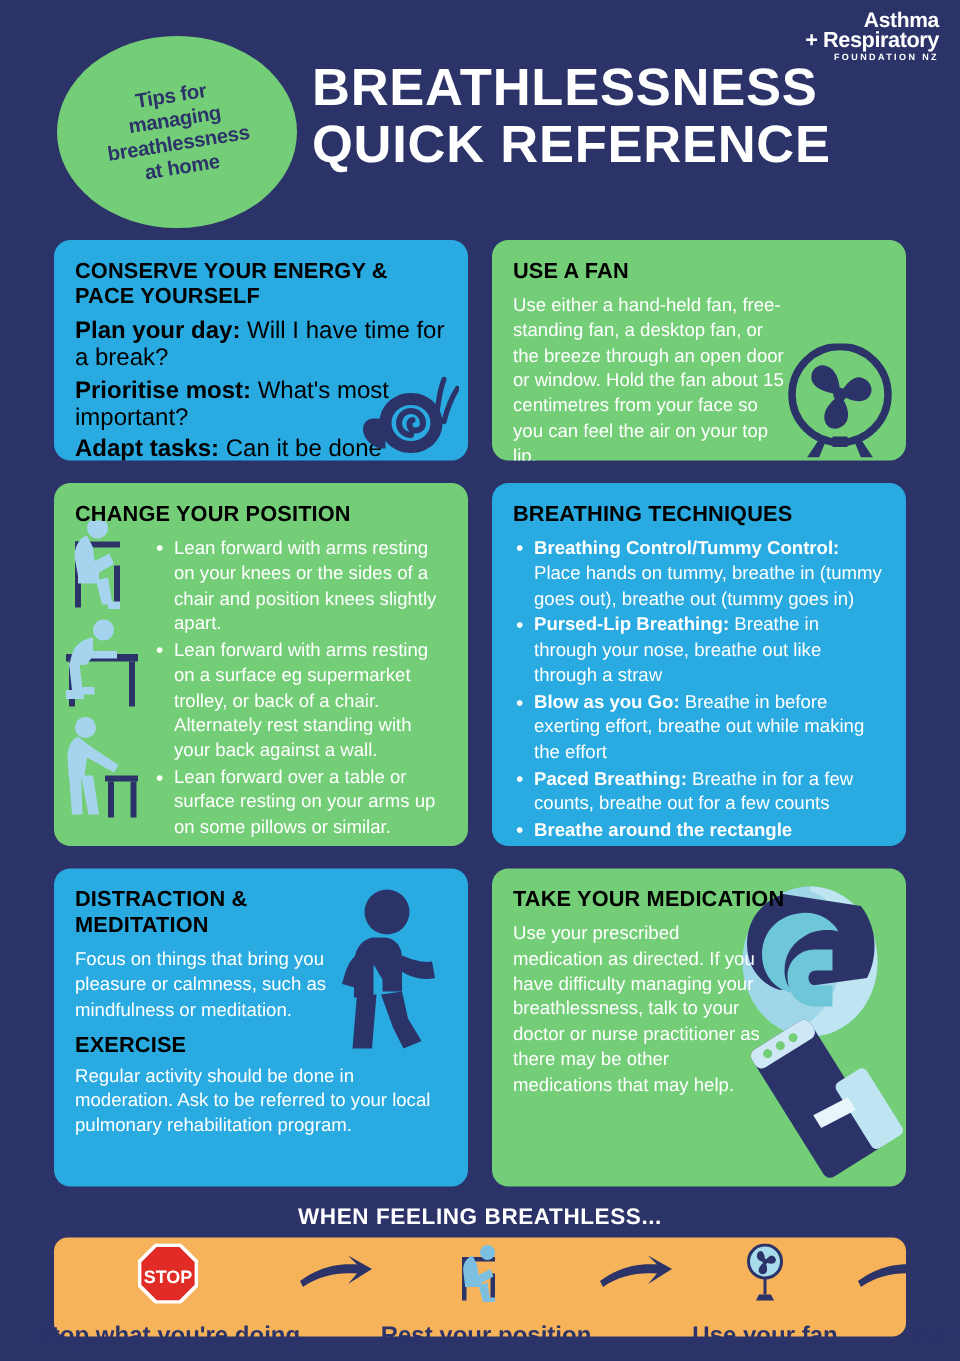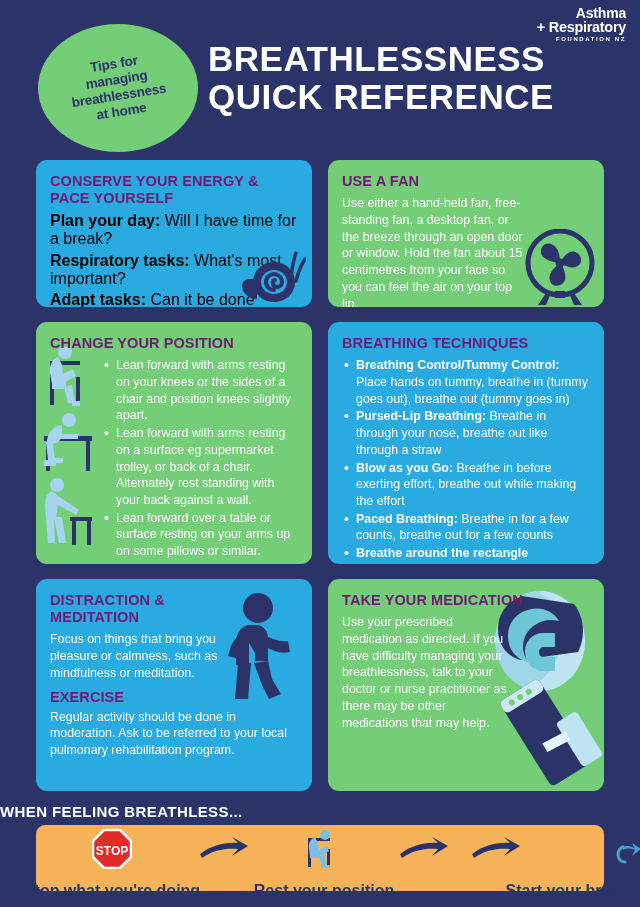--- a/index.html
+++ b/index.html
@@ -48,21 +48,21 @@
     grid-template-columns: 276px 276px;
     column-gap: 16px; row-gap: 15px;
   }
   .card {
     position: relative; border-radius: 11px;
     padding: 13px 14px 12px 14px; overflow: hidden;
   }
   .card.blue  { background: #29abe2; }
   .card.green { background: #74ce78; }
   .card h2 {
-    color: #701a75; font-weight: bold;
+    color: #000000; font-weight: bold;
     font-size: 14.5px; line-height: 1.18;
     letter-spacing: 0.1px; margin-bottom: 5px;
     white-space: pre-line; position: relative; z-index: 3;
   }
   .card p, .card li {
     color: #ffffff; font-size: 12.4px; line-height: 1.35;
     position: relative; z-index: 3;
   }
   .card .b { font-weight: bold; }
   .kv { margin-bottom: 3.5px; }
@@ -79,21 +79,21 @@
 
   .r1 { height: 147px; }
   .r2 { height: 242px; }
   .r3 { height: 212px; }
 
   .card-icon { position: absolute; z-index: 1; }
 
   
   .footer-title {
     position: absolute; top: 803px; left: 0; width: 640px;
-    text-align: left; color: #ffffff;
+    text-align: center; color: #ffffff;
     font-size: 15px; font-weight: bold; letter-spacing: 0.4px;
   }
   .footer-band {
     position: absolute; left: 36px; top: 825px;
     width: 568px; height: 66px;
     background: #f7b35a; border-radius: 9px;
   }
   .footer-steps {
     position: absolute; left: 36px; top: 825px;
     width: 568px; height: 66px;
@@ -141,21 +141,21 @@
           <path d="M60 34c2-8 5-16 9-22" fill="none" stroke="#2b3369" stroke-width="3.5" stroke-linecap="round"></path>
           <path d="M55 31c1-9 2-18 5-25" fill="none" stroke="#2b3369" stroke-width="3.5" stroke-linecap="round"></path>
         </g>
       </svg>
       <h2>CONSERVE YOUR ENERGY &amp;
 PACE YOURSELF</h2>
       <div class="kv">
         <span class="b">Plan your day:</span><span> Will I have time for a break?</span>
       </div>
       <div class="kv">
-        <span class="b">Respiratory tasks:</span><span> What's most important?</span>
+        <span class="b">Prioritise most:</span><span> What's most important?</span>
       </div>
       <div class="kv">
         <span class="b">Adapt tasks:</span><span> Can it be done easier?</span>
       </div>
 
     </div>
 
     <div class="card green r1">
       <svg class="card-icon" style="right:8px;bottom:2px;" width="72" height="76" viewBox="0 0 72 76">
         <g fill="#2b3369">
@@ -319,20 +319,36 @@
       </div>
       <div class="step-label">Rest your position</div>
     </div>
 
     <div class="arrow">
       <svg width="52" height="26" viewBox="0 0 52 26">
         <path d="M2 18c12-9 25-12 38-11l-6-6 16 9-16 10 6-7C28 12 15 14 4 22z" fill="#2b3369"></path>
       </svg>
     </div>
 
+    <div class="step" style="width:84px;">
+      <div class="step-art">
+        <svg width="30" height="40" viewBox="0 0 30 40">
+          <circle cx="15" cy="12" r="11" fill="#a8dced" stroke="#2b3369" stroke-width="2"></circle>
+          <g fill="#2b3369">
+            <path d="M15 12c0-4-1-7-3-7s-3 3-2 5c1 2 3 2 5 2z"></path>
+            <path d="M15 12c-3 2-5 5-4 7s4 2 5 0c1-2 0-5-1-7z"></path>
+            <path d="M15 12c3 2 6 2 7 0s-1-4-3-4c-2 1-3 2-4 4z"></path>
+            <circle cx="15" cy="12" r="1.8"></circle>
+          </g>
+          <rect x="14" y="23" width="2" height="11" fill="#2b3369"></rect>
+          <path d="M9 38h12l-2-4h-8z" fill="#2b3369"></path>
+        </svg>
+      </div>
+      <div class="step-label">Use your fan</div>
+    </div>
 
     <div class="arrow">
       <svg width="52" height="26" viewBox="0 0 52 26">
         <path d="M2 18c12-9 25-12 38-11l-6-6 16 9-16 10 6-7C28 12 15 14 4 22z" fill="#2b3369"></path>
       </svg>
     </div>
 
     <div class="step" style="width:164px;">
       <div class="step-art">
         <svg width="38" height="40" viewBox="0 0 38 40">

